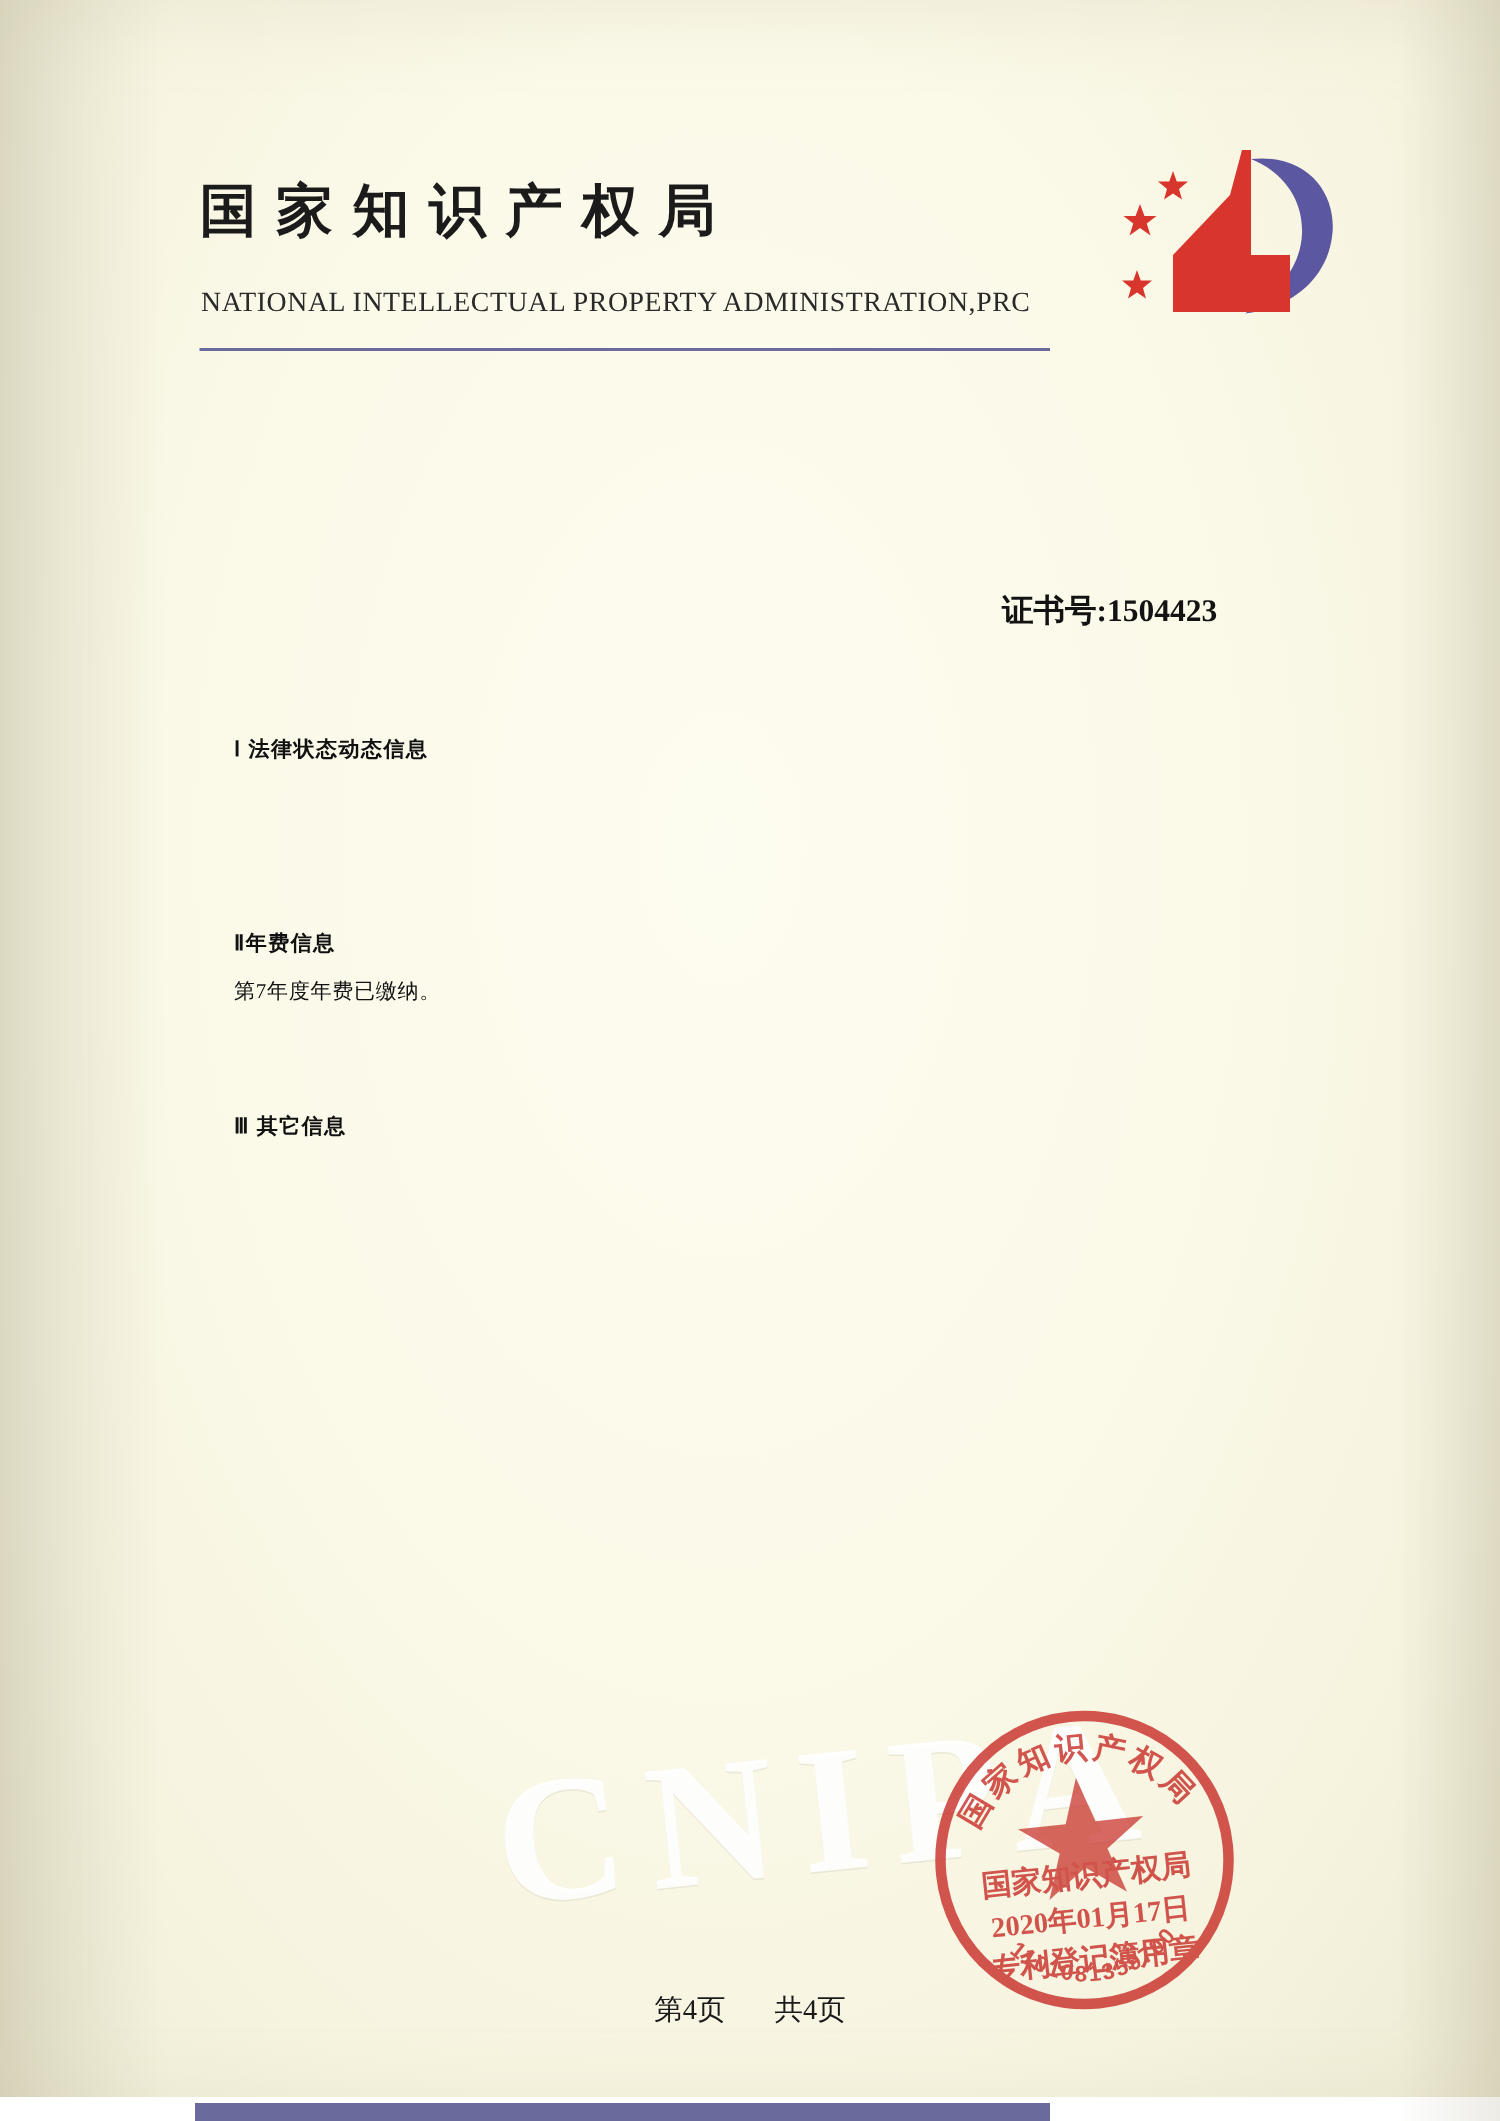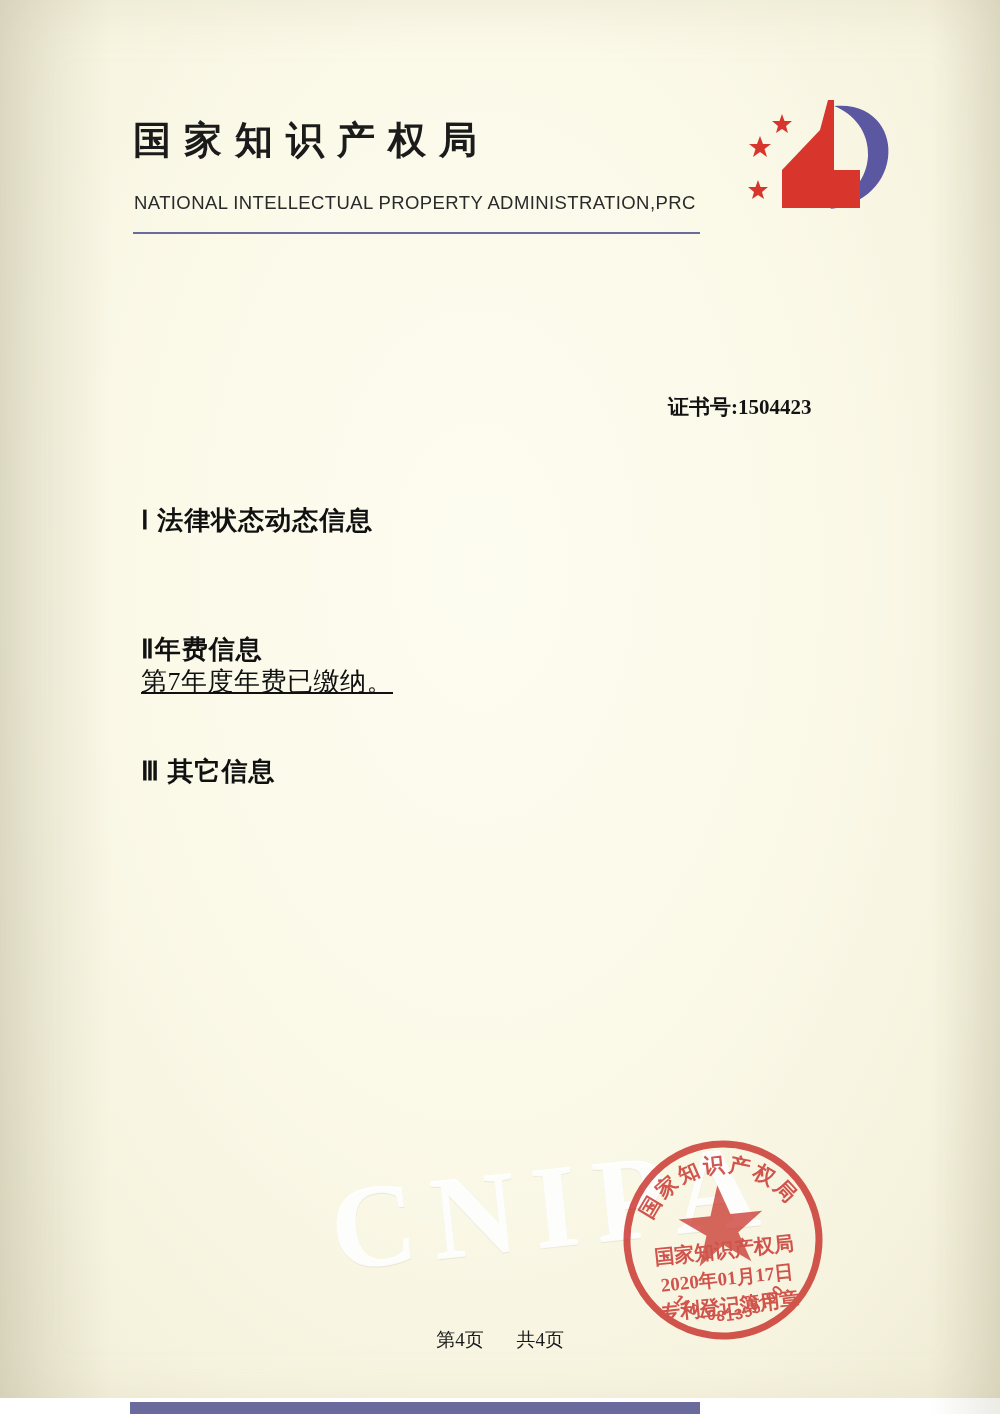--- a/index.html
+++ b/index.html
@@ -59,21 +59,21 @@
     font-size: 38px;
     font-weight: bold;
     letter-spacing: 13px;
     color: #1b1b1b;
     white-space: nowrap;
   }
   .header-en {
     position: absolute;
     left: 134px;
     top: 192px;
-    font-family: Liberation Sans, sans-serif;
+    font-family: Liberation Serif, serif;
     font-size: 18.5px;
     letter-spacing: 0.4px;
     color: #2a2a2a;
     white-space: nowrap;
   }
   .header-rule {
     position: absolute;
     left: 133px;
     top: 232px;
     width: 567px;
@@ -119,37 +119,36 @@
     top: 393px;
     font-size: 21px;
     color: #131313;
     white-space: nowrap;
     font-weight: bold;
   }
 
   
   .sec {
     position: absolute;
-    left: 141px;
-    font-size: 26px;
+    left: 156px;
+    font-size: 14px;
     color: #111111;
     white-space: nowrap;
-    margin-top: 12px;
   }
   .sec-head {
     font-weight: bold;
     letter-spacing: 1px;
   }
   .sec-body {
     font-weight: normal;
     letter-spacing: 0.5px;
   }
   #sec1 { top: 491px; }
   #sec2 { top: 620px; }
-  #sec2b { top: 652px; text-decoration: underline; }
+  #sec2b { top: 652px; }
   #sec3 { top: 742px; }
 
   
   .watermark {
     position: absolute;
     left: 330px;
     top: 1140px;
     font-size: 118px;
     font-weight: bold;
     letter-spacing: 16px;

